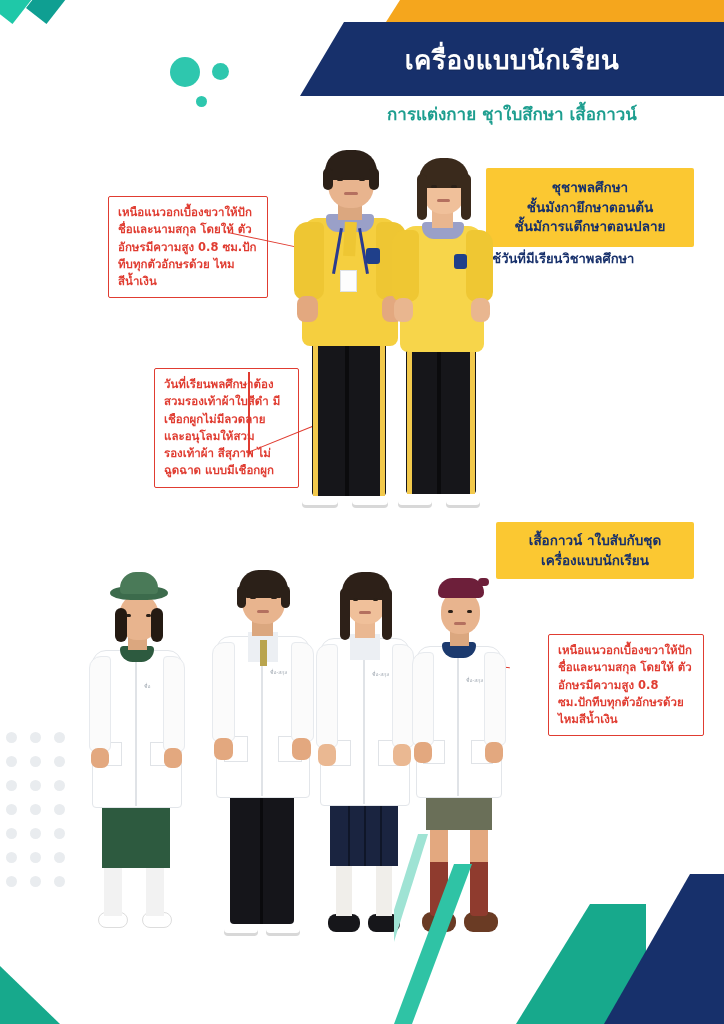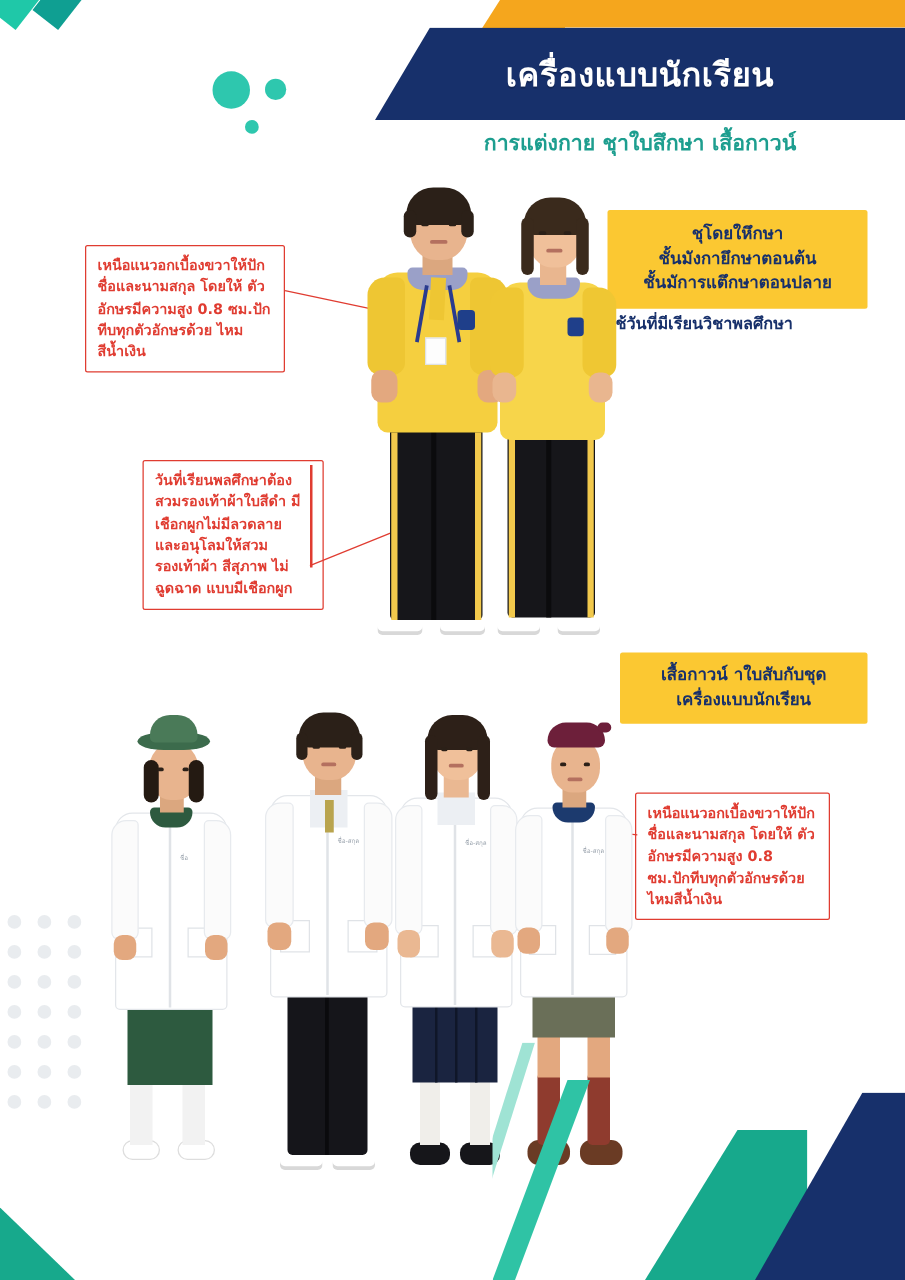--- a/index.html
+++ b/index.html
@@ -98,20 +98,21 @@
   .callout {
     position: absolute;
     border: 1.6px solid #e03c31;
     background: #ffffff;
     color: #e03c31;
     font-size: 11.5px;
     font-weight: bold;
     line-height: 1.5;
     padding: 7px 9px;
     border-radius: 2px;
+    margin-left: 40px;
   }
   .callout-1 { left: 68px; top: 196px; width: 160px; }
   .callout-2 { left: 114px; top: 368px; width: 145px; }
   .callout-3 { left: 508px; top: 634px; width: 156px; }
 
   .leader { position: absolute; background: #e03c31; height: 1.4px; transform-origin: left center; }
 
   
   .fig { position: absolute; }
 
@@ -175,21 +176,21 @@
   <div class="deco tl-dot tl-dot-b"></div>
   <div class="deco tl-dot tl-dot-c"></div>
 
   <div class="deco hdr-yellow2"></div>
   <div class="deco hdr-yellow"></div>
   <div class="deco hdr-navy"></div>
   <div class="hdr-title">เครื่องแบบนักเรียน</div>
   <div class="hdr-sub">การแต่งกาย ชุาใบสึกษา เสื้อกาวน์</div>
 
   <div class="tag tag-1">
-    <div>ชุโดยใหึกษา</div>
+    <div>ชุชาพลศึกษา</div>
     <div>ชั้นมังกายึกษาตอนต้น</div>
     <div>ชั้นมัการแตึกษาตอนปลาย</div>
   </div>
   <div class="tag-note">ใช้วันที่มีเรียนวิชาพลศึกษา</div>
 
   <div class="callout callout-1">เหนือแนวอกเบื้องขวาให้ปักชื่อและนามสกุล โดยให้ ตัวอักษรมีความสูง 0.8 ซม.ปักทีบทุกตัวอักษรด้วย ไหมสีน้ำเงิน</div>
   <div class="leader" style="left:228px; top:232px; width:86px; transform:rotate(12deg);"></div>
 
   <div class="callout callout-2">วันที่เรียนพลศึกษาต้องสวมรองเท้าผ้าใบสีดำ มีเชือกผูกไม่มีลวดลาย และอนุโลมให้สวมรองเท้าผ้า สีสุภาพ ไม่ฉูดฉาด แบบมีเชือกผูก</div>
   <div class="leader" style="left:248px; top:452px; width:70px; transform:rotate(-22deg);"></div>

